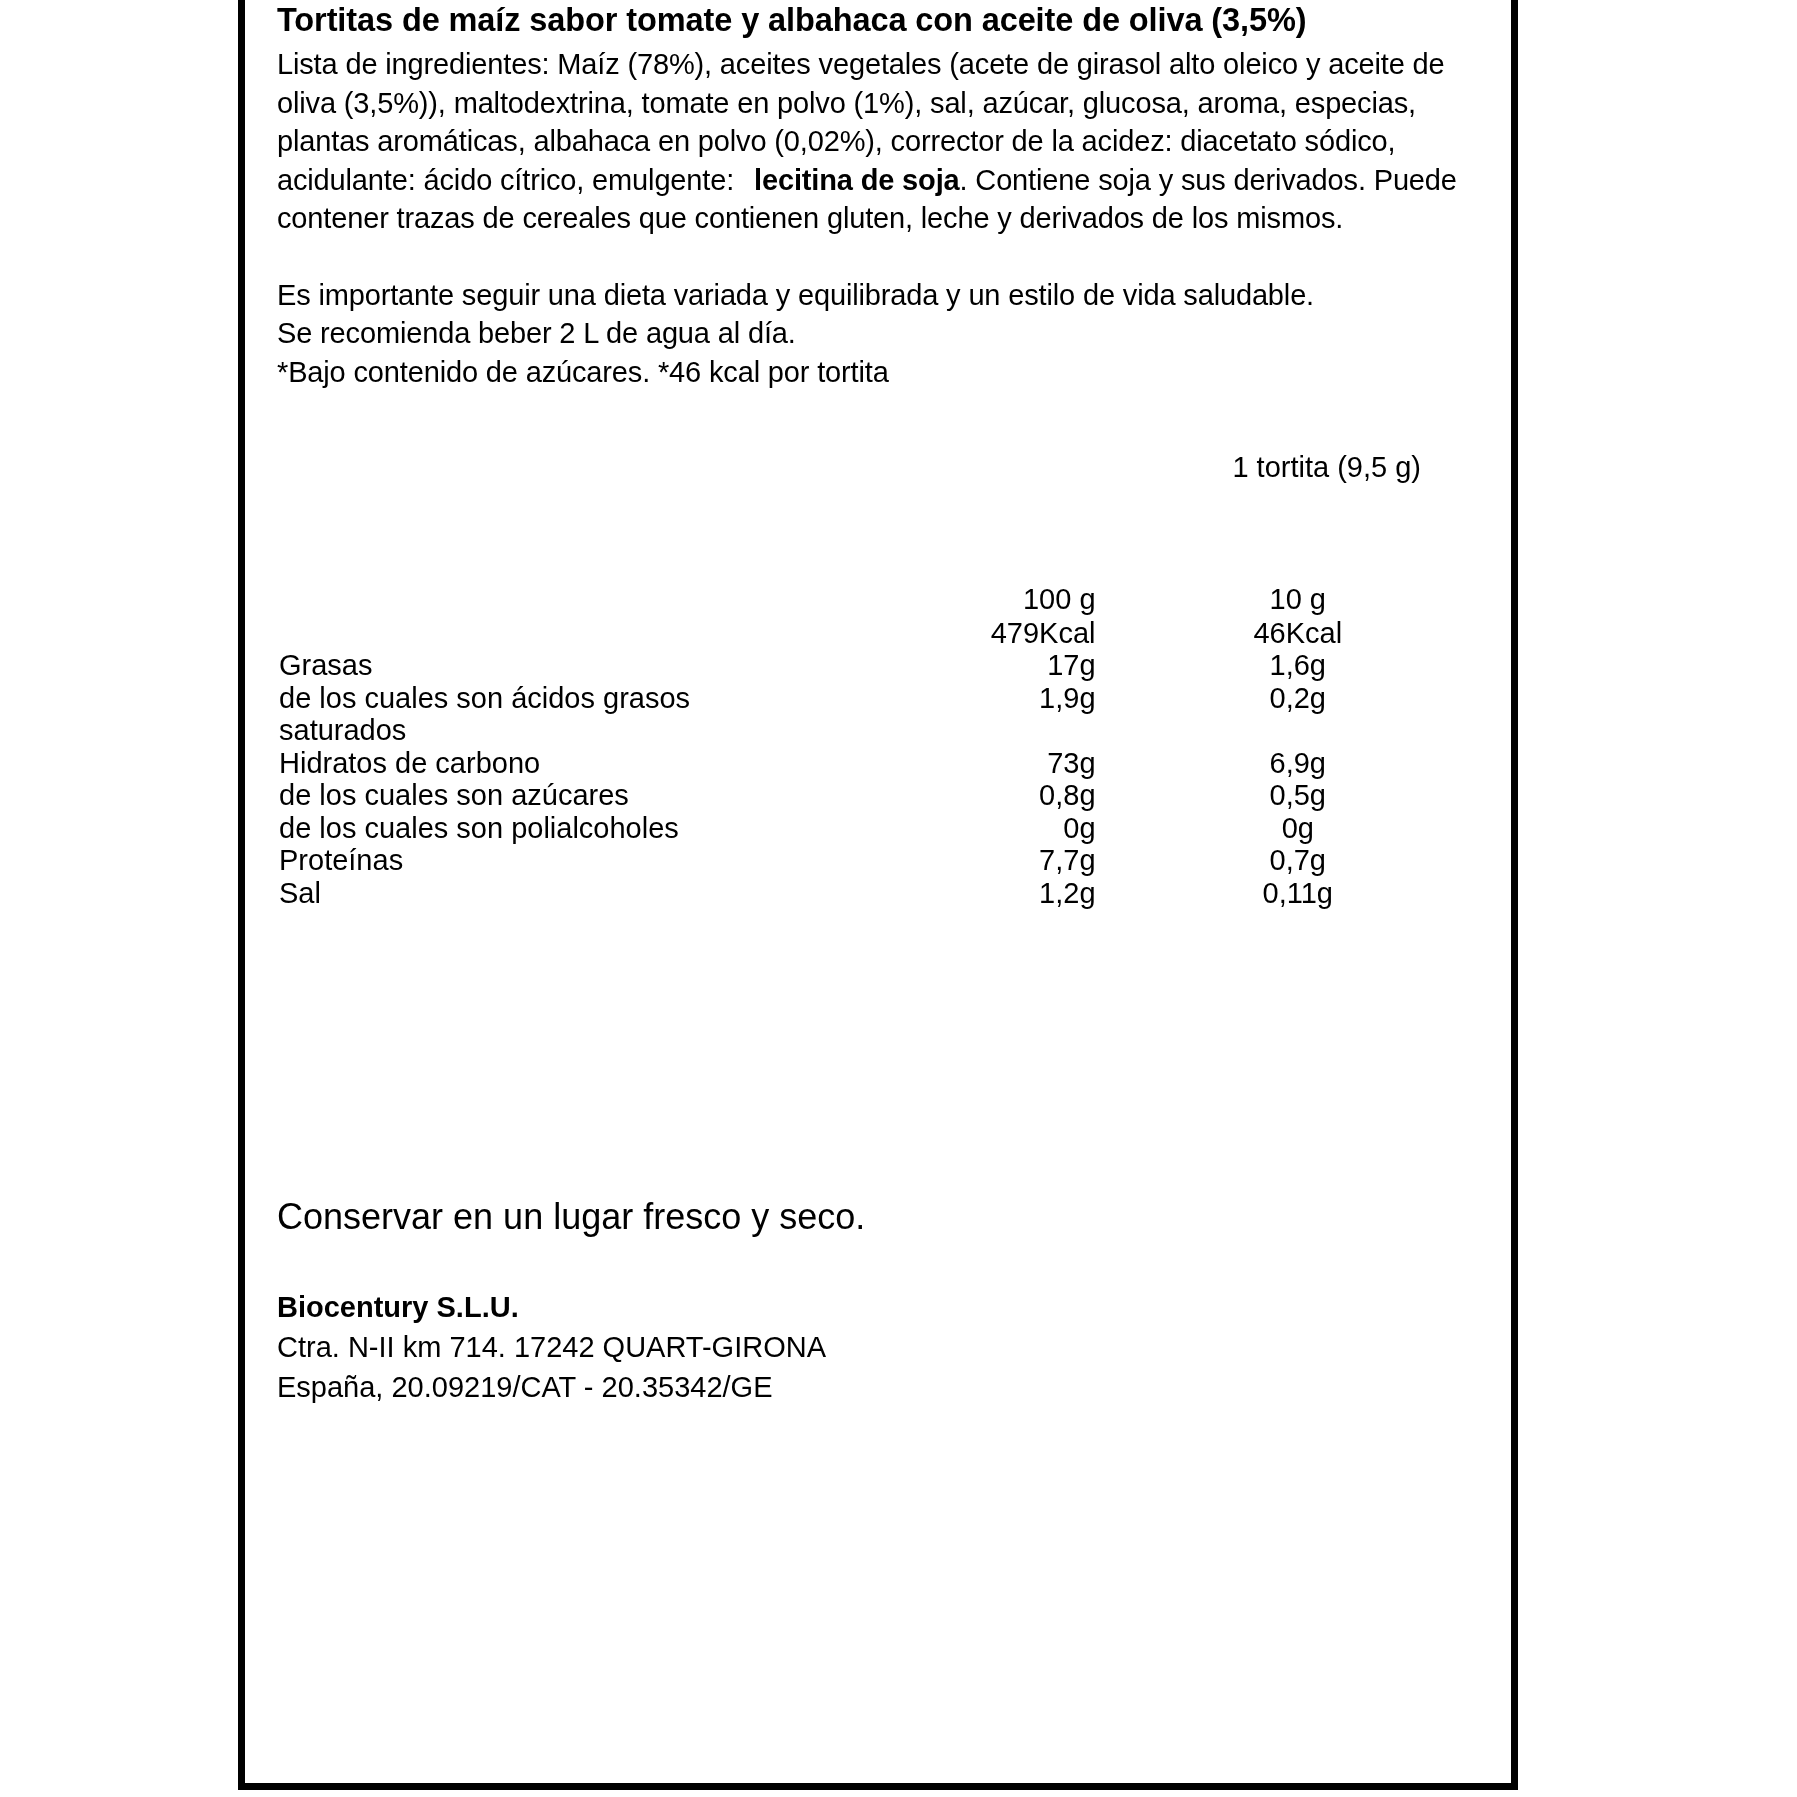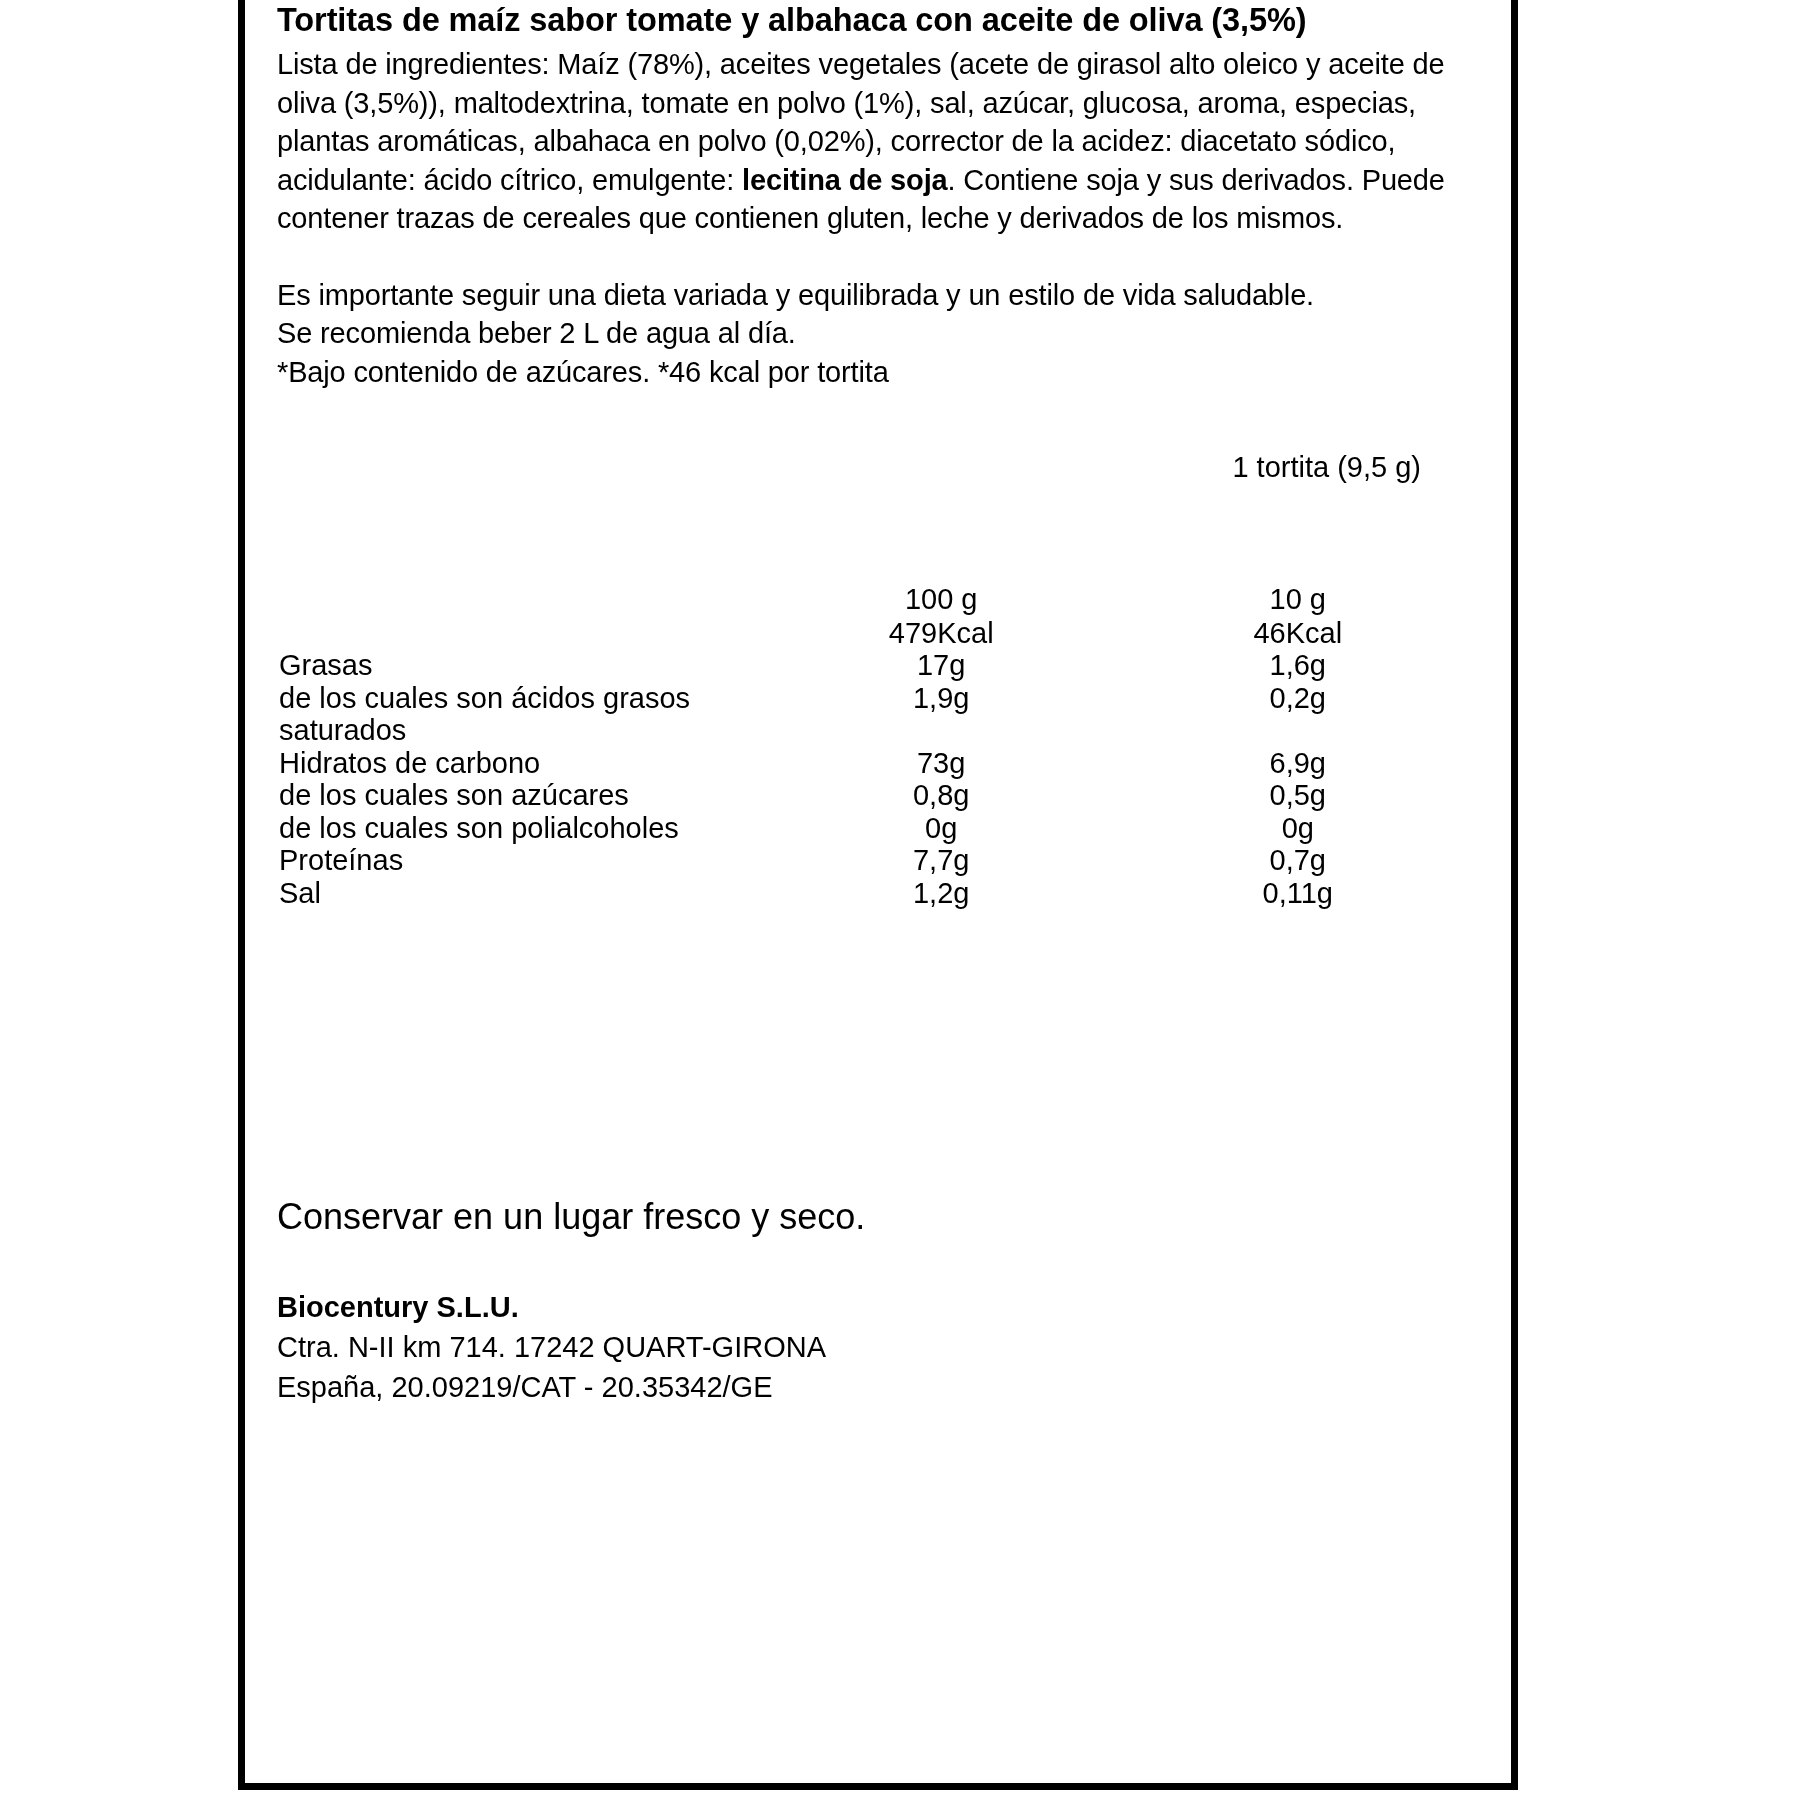--- a/index.html
+++ b/index.html
@@ -45,21 +45,21 @@
   }
 
   
   .body-text {
     font-size: 29px;
     line-height: 38.5px;
     letter-spacing: -0.15px;
     margin: 0;
     width: 1215px;
   }
-  .bold-inline { font-weight: bold; }
+  .bold-inline { font-weight: bold; margin-left: 12px; }
 
   .spacer-advice { height: 38px; }
 
   
   .serving-row {
     position: relative;
     height: 52px;
     margin-top: 58px;
   }
   .serving-text {
@@ -77,21 +77,21 @@
     width: 1226px;
     border-collapse: collapse;
     font-size: 29px;
   }
   .nutrition-table td {
     padding: 0;
     vertical-align: top;
     line-height: 32.5px;
   }
   .col-label   { width: 560px; padding-left: 2px !important; }
-  .col-v1      { width: 340px; text-align: center; padding-right: 55px !important; white-space: nowrap; }
+  .col-v1      { width: 340px; text-align: right; padding-right: 55px !important; white-space: nowrap; }
   .col-v2      { width: 326px; text-align: center; padding-right: 58px !important; white-space: nowrap; }
 
   .row-head td { padding-bottom: 1px !important; }
   .nutri-row td { height: 32.5px; }
   .wrap-label { white-space: normal; line-height: 32.5px; }
 
   
   .storage-note {
     margin-top: 290px;
     font-size: 36px;

